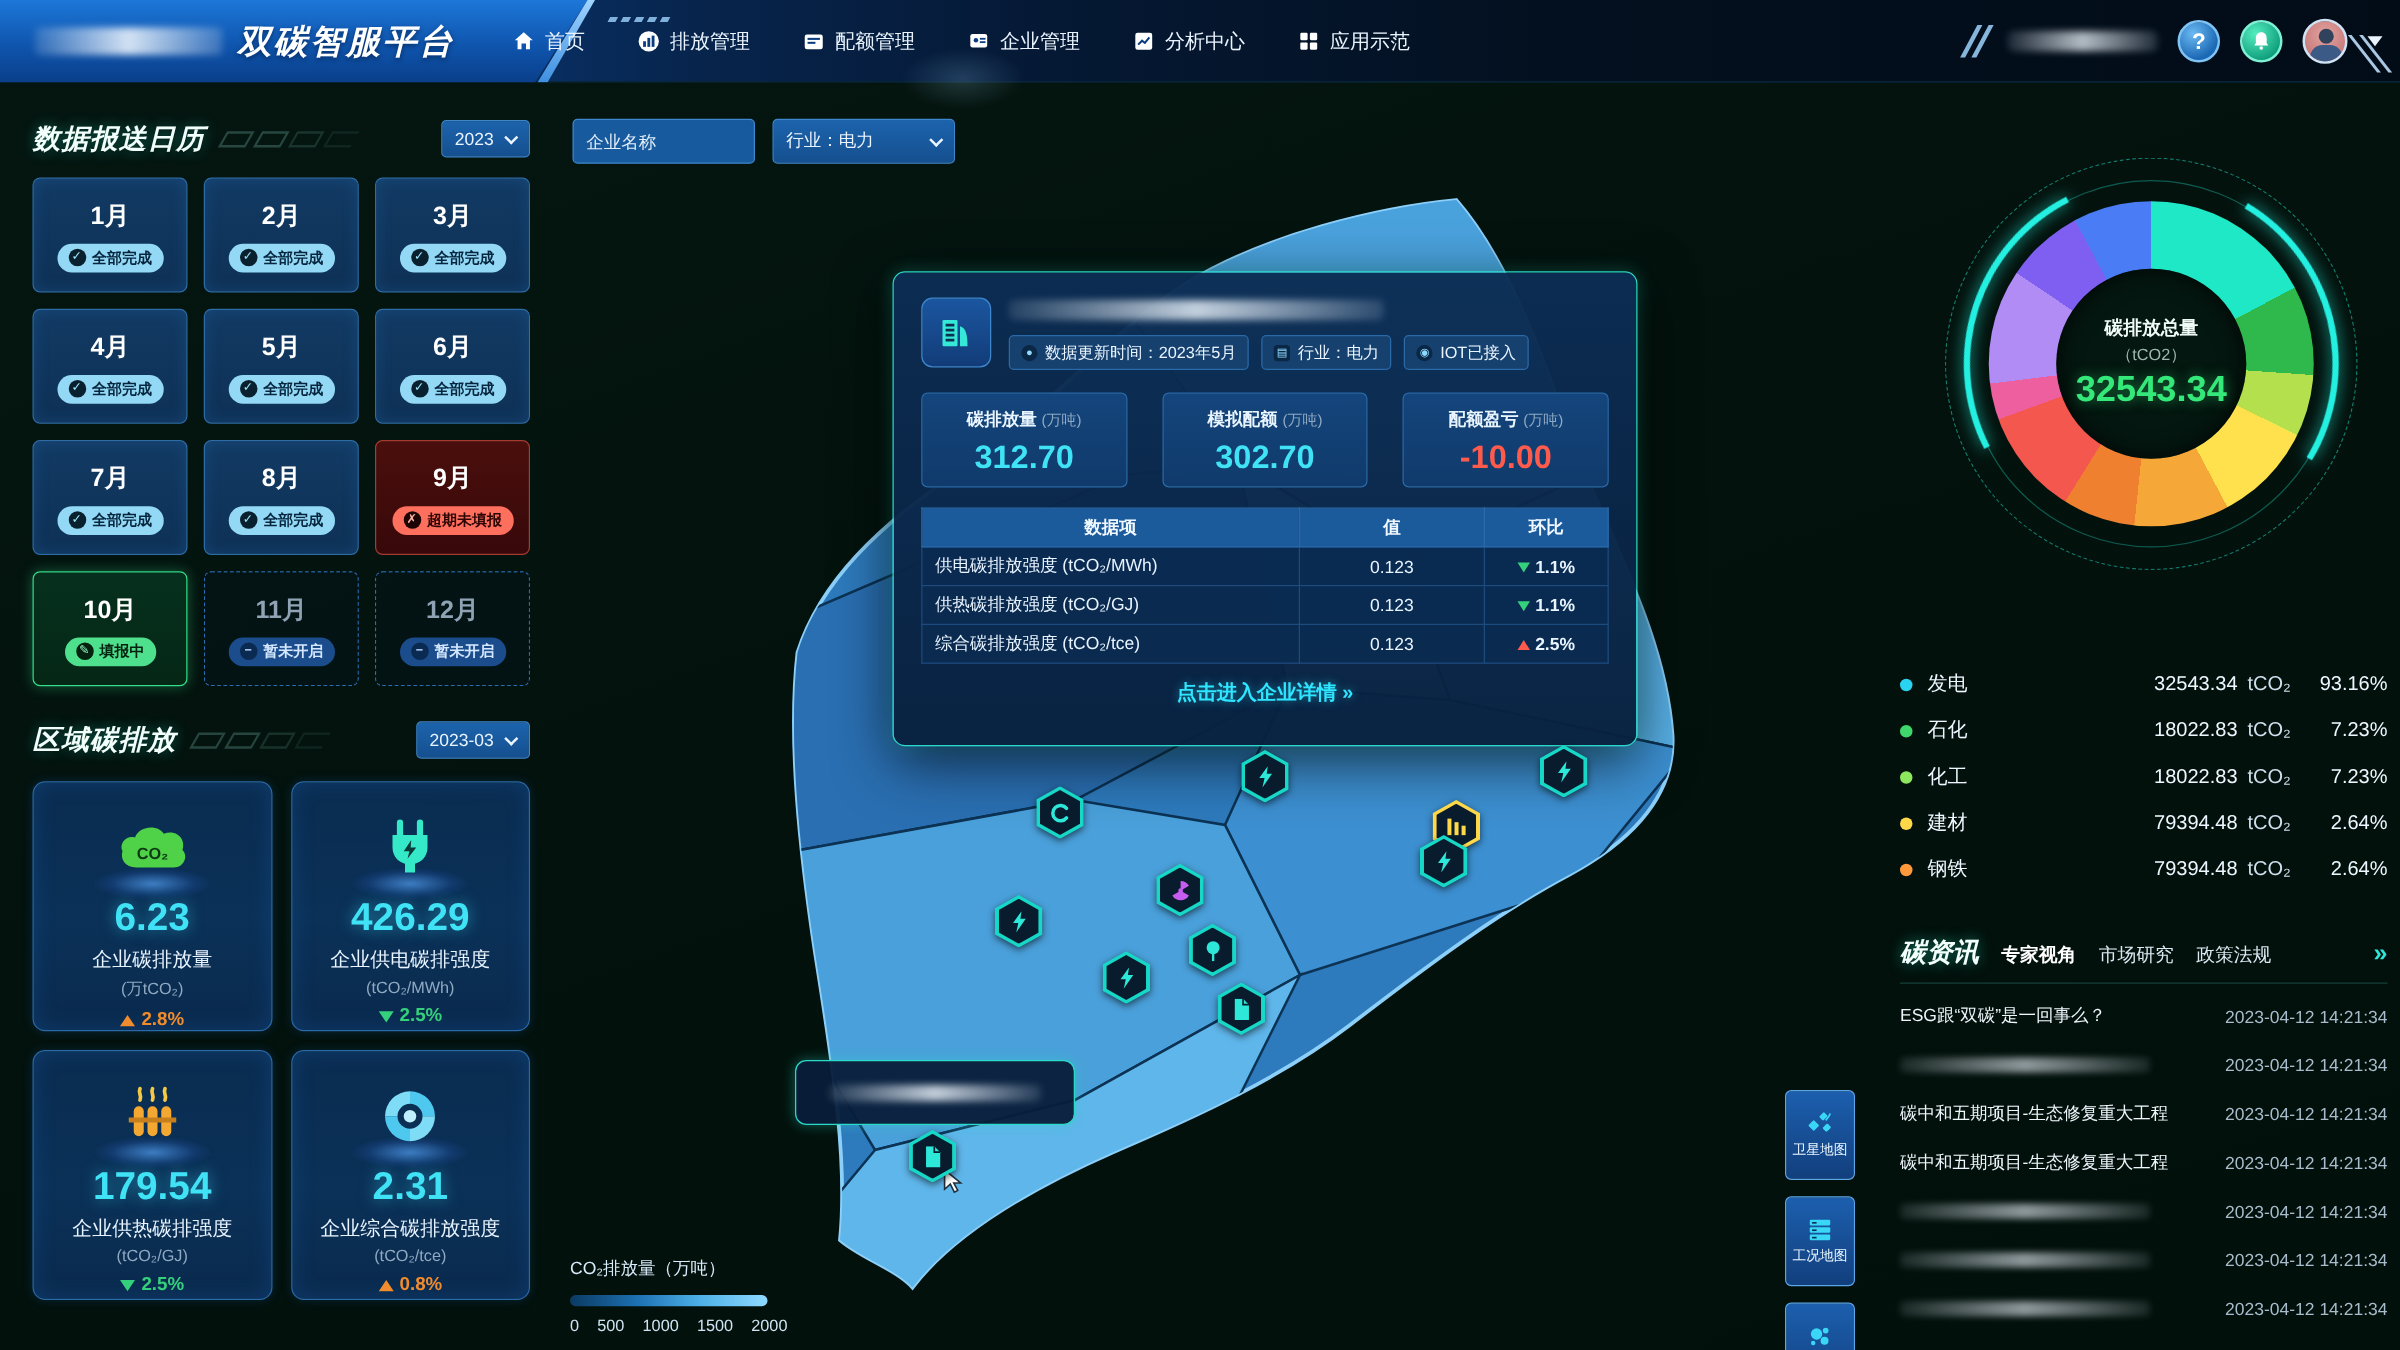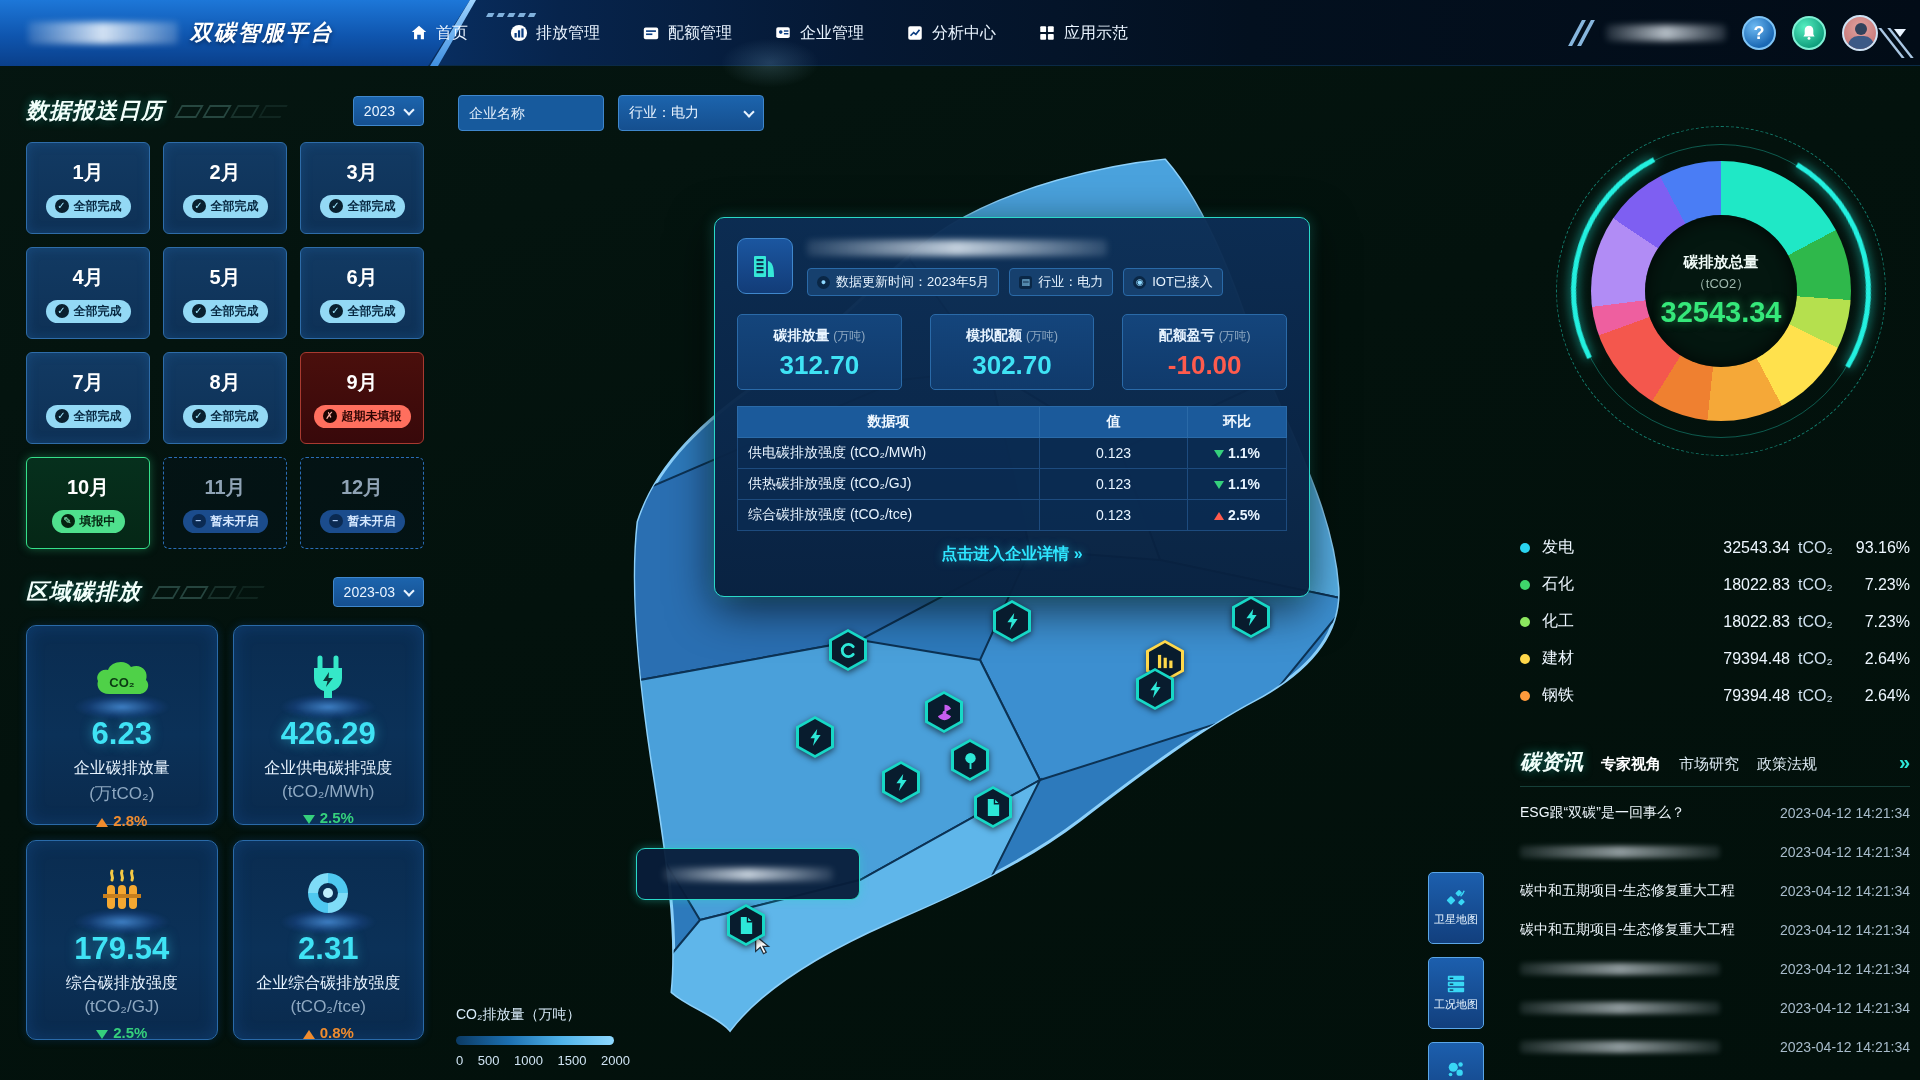--- a/index.html
+++ b/index.html
@@ -15,21 +15,21 @@
     background:radial-gradient(closest-side,rgba(160,220,255,.18),transparent 70%);}
   .logo-block{position:absolute;left:0;top:0;width:470px;height:66px;
     background:linear-gradient(180deg,#1d77d8 0%,#0f55ae 55%,#0a3f8a 100%);
     clip-path:polygon(0 0,470px 0,428px 66px,0 66px);
     display:flex;align-items:center;padding-left:28px;}
   .logo-slash{position:absolute;left:430px;top:0;width:46px;height:66px;
     background:linear-gradient(180deg,#9fd4ff,#3f8fe0);
     clip-path:polygon(40px 0,46px 0,8px 66px,0 66px);}
   .logo-blur{width:150px;height:22px;margin-right:12px;border-radius:4px;
     background:linear-gradient(90deg,rgba(220,230,240,.15),rgba(245,250,255,.85),rgba(220,230,240,.2));filter:blur(3px);}
-  .logo-title{color:#fff;font-size:22px;font-weight:900;font-style:italic;letter-spacing:2px;
+  .logo-title{color:#fff;font-size:27px;font-weight:900;font-style:italic;letter-spacing:2px;
     text-shadow:0 2px 4px rgba(0,20,50,.6);white-space:nowrap;}
   .nav-ticks{position:absolute;left:486px;top:8px;color:#9fd4ff;font-size:11px;letter-spacing:2px;opacity:.8;font-style:italic;}
   .nav-menu{position:absolute;left:402px;top:0;height:66px;display:flex;align-items:center;gap:42px;padding-left:8px;}
   .nav-item{display:flex;align-items:center;gap:8px;color:#eaf4ff;font-size:16px;cursor:pointer;white-space:nowrap;}
   .nav-item svg{width:18px;height:18px;}
   .nav-right{position:absolute;right:14px;top:0;height:66px;display:flex;align-items:center;gap:16px;}
   .nav-org-blur{width:120px;height:16px;border-radius:4px;
     background:linear-gradient(90deg,rgba(210,225,240,.12),rgba(240,248,255,.75),rgba(210,225,240,.15));filter:blur(3px);}
   .circle-btn{width:34px;height:34px;border-radius:50%;display:flex;align-items:center;justify-content:center;cursor:pointer;}
   .help-btn{background:radial-gradient(circle at 35% 30%,#6db9f2,#1b69b5 70%);border:2px solid #7fc4f5;
@@ -80,21 +80,21 @@
   .region-grid{margin-top:18px;display:grid;grid-template-columns:repeat(2,1fr);gap:15px;}
   .stat-card{height:200px;border-radius:10px;position:relative;text-align:center;padding-top:14px;
     background:linear-gradient(180deg,#0a2c50 0%,#0b3158 55%,#0a2a4d 100%);
     border:1px solid #2a6aa8;box-shadow:inset 0 0 18px rgba(30,120,220,.22),0 0 8px rgba(20,80,160,.3);}
   .ped{position:absolute;left:50%;top:68px;transform:translateX(-50%);width:96px;height:26px;border-radius:50%;
     background:radial-gradient(closest-side,rgba(90,170,255,.65),rgba(40,90,180,.25) 70%,transparent);filter:blur(1px);}
   .stat-ic{position:relative;z-index:2;height:62px;display:flex;align-items:flex-end;justify-content:center;}
   .stat-val{position:relative;z-index:2;margin-top:14px;color:#3fe3f5;font-size:31px;font-weight:900;
     text-shadow:0 0 12px rgba(60,220,245,.5);}
   .stat-label{margin-top:6px;color:#e8f4ff;font-size:16px;}
-  .stat-unit{margin-top:3px;color:#8fa9c2;font-size:17px;text-align:center;}
+  .stat-unit{margin-top:3px;color:#8fa9c2;font-size:13px;text-align:center;}
   .stat-delta{margin-top:7px;font-size:15px;font-weight:bold;}
   .trend-up{color:#f08c2e;}
   .trend-down{color:#35d07c;}
   .tri{display:inline-block;width:0;height:0;border-left:6px solid transparent;border-right:6px solid transparent;margin-right:5px;vertical-align:middle;}
   .tri-up{border-bottom:9px solid #f08c2e;}
   .tri-down{border-top:9px solid #35d07c;}
 
   
   .filters{position:absolute;left:458px;top:95px;display:flex;gap:14px;}
   .company-input{width:146px;height:36px;background:#175a9d;border:1px solid #3f87cc;border-radius:4px;
@@ -450,21 +450,21 @@
             <svg width="50" height="50" viewBox="0 0 50 50">
                 <path d="M15 4 C13 8 17 9 15 13 M25 4 C23 8 27 9 25 13 M35 4 C33 8 37 9 35 13" stroke="#f5c944" stroke-width="3" fill="none" stroke-linecap="round"></path>
                 <rect x="10" y="18" width="8" height="24" rx="4" fill="#f5a831"></rect>
                 <rect x="21" y="18" width="8" height="24" rx="4" fill="#f5a831"></rect>
                 <rect x="32" y="18" width="8" height="24" rx="4" fill="#f5a831"></rect>
                 <rect x="6" y="27" width="38" height="4" fill="#c77f1d"></rect>
               </svg>
           </div>
           <div class="ped"></div>
           <div class="stat-val">179.54</div>
-          <div class="stat-label">综合碳排放强度</div>
+          <div class="stat-label">企业供热碳排强度</div>
           <div class="stat-unit">(tCO₂/GJ)</div>
           <div class="stat-delta trend-down"><span class="tri tri-down"></span><span>2.5%</span></div>
         </div>
         <div class="stat-card">
           <div class="stat-ic">
             <svg width="48" height="48" viewBox="0 0 48 48">
                 <path d="M24 4 A20 20 0 0 1 44 24 L34 24 A10 10 0 0 0 24 14 Z" fill="#4fc8f0"></path>
                 <path d="M4 24 A20 20 0 0 1 24 4 L24 14 A10 10 0 0 0 14 24 Z" fill="#7fdcf7"></path>
                 <path d="M24 44 A20 20 0 0 1 4 24 L14 24 A10 10 0 0 0 24 34 Z" fill="#4fc8f0"></path>
                 <path d="M44 24 A20 20 0 0 1 24 44 L24 34 A10 10 0 0 0 34 24 Z" fill="#7fdcf7"></path>

